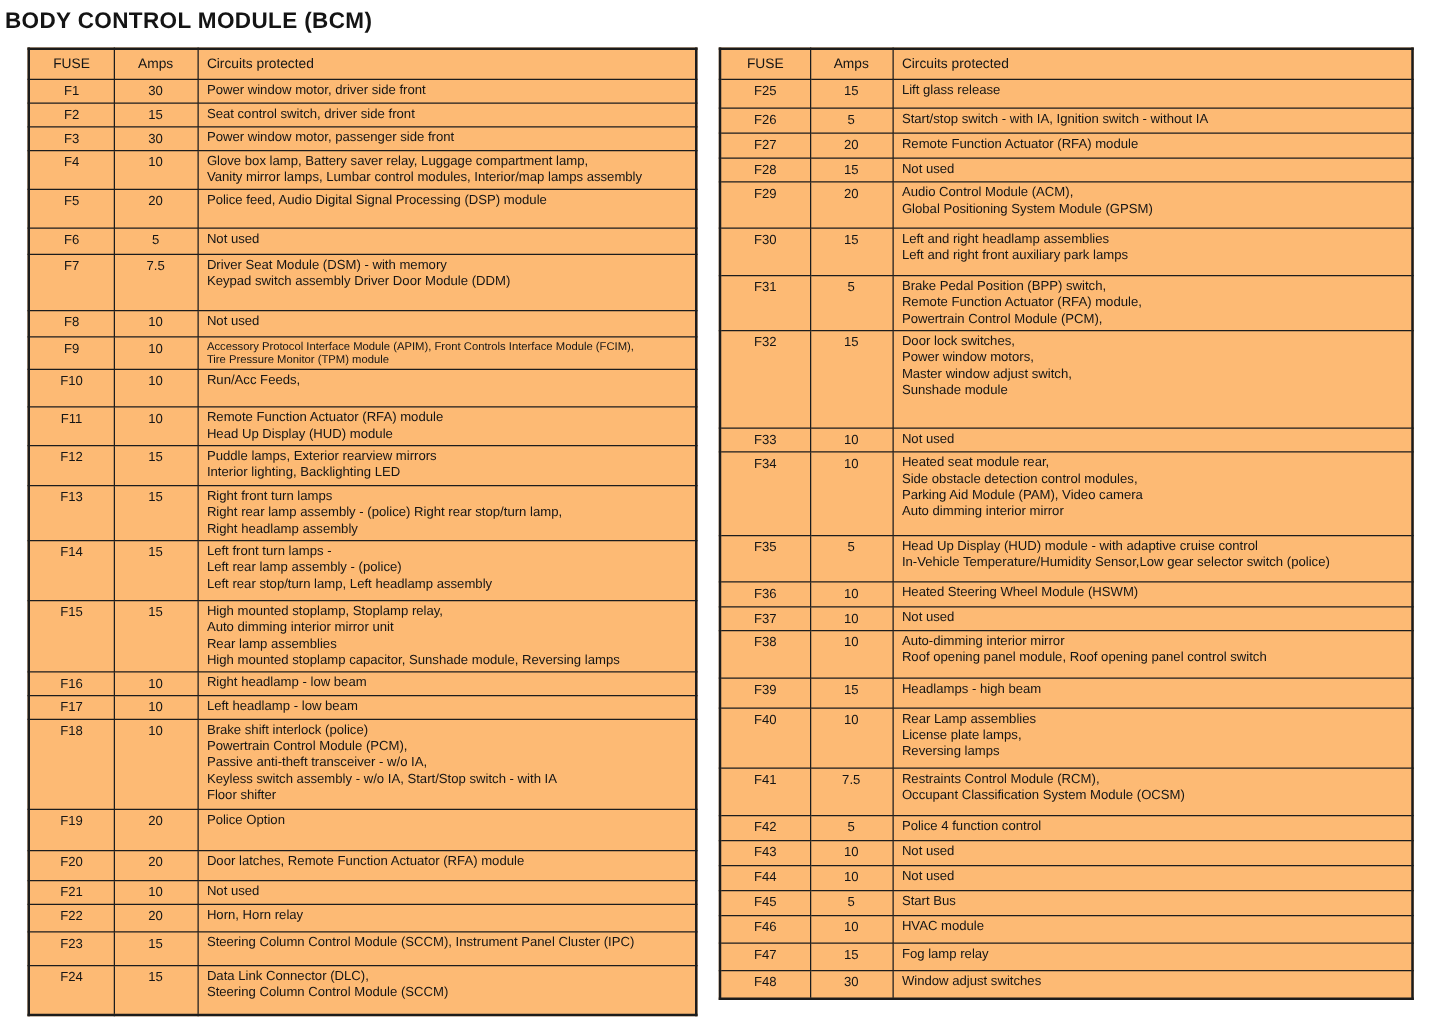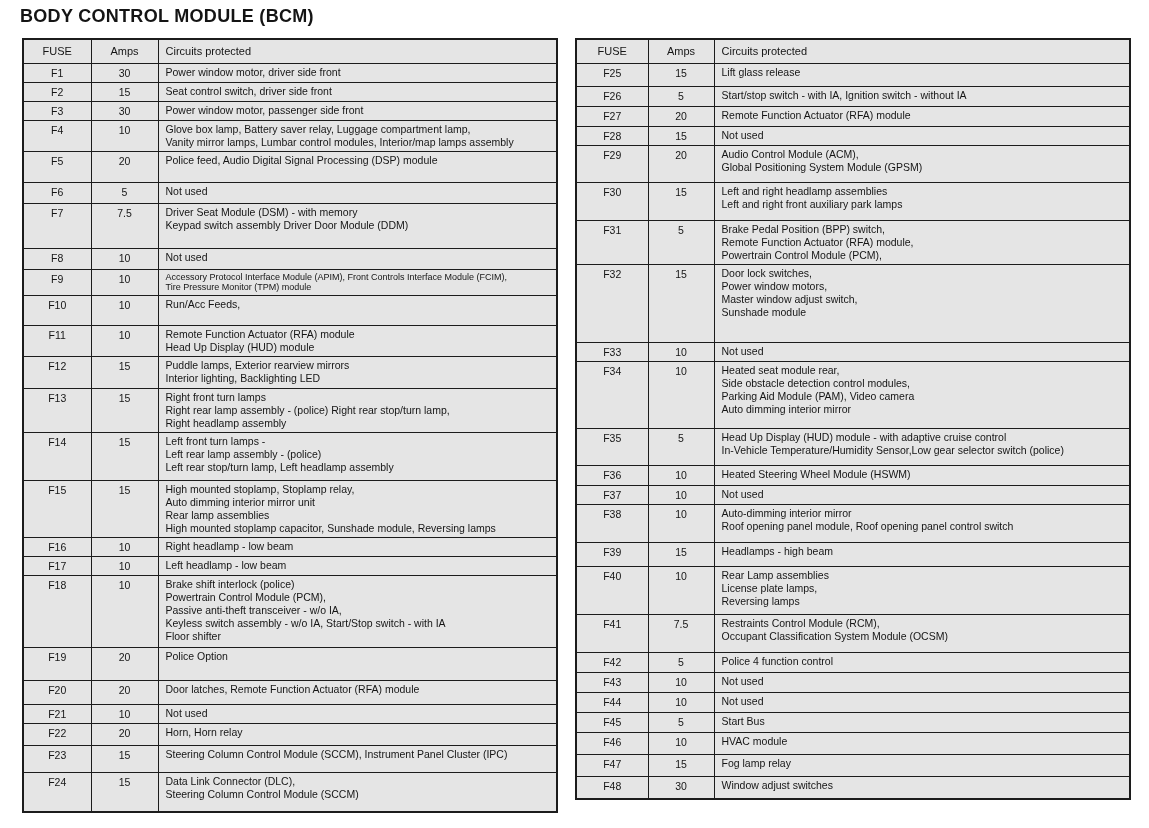--- a/index.html
+++ b/index.html
@@ -7,40 +7,40 @@
     position: relative;
     width: 1149px;
     height: 828px;
     background: #ffffff;
     font-family: "Liberation Sans", sans-serif;
     color: #151515;
     overflow: hidden;
   }
   .title {
     position: absolute;
-    left: 20px;
+    left: 4px;
     top: 6px;
     font-size: 18px;
     font-weight: bold;
     letter-spacing: 0.3px;
     color: #141414;
     white-space: nowrap;
   }
   .tables {
     position: absolute;
     left: 22px;
     top: 38px;
     display: flex;
     gap: 17px;
     align-items: flex-start;
   }
   table.fuse-table {
     border-collapse: collapse;
     table-layout: fixed;
-    background: #e5e5e5;
+    background: #fdba74;
     border: 2px solid #1c1c1c;
   }
   table.left-table  { width: 534px; }
   table.right-table { width: 554px; }
   .fuse-table th, .fuse-table td {
     border: 1px solid #1c1c1c;
     color: #151515;
     overflow: hidden;
   }
   .fuse-table thead tr { height: 24px; }

